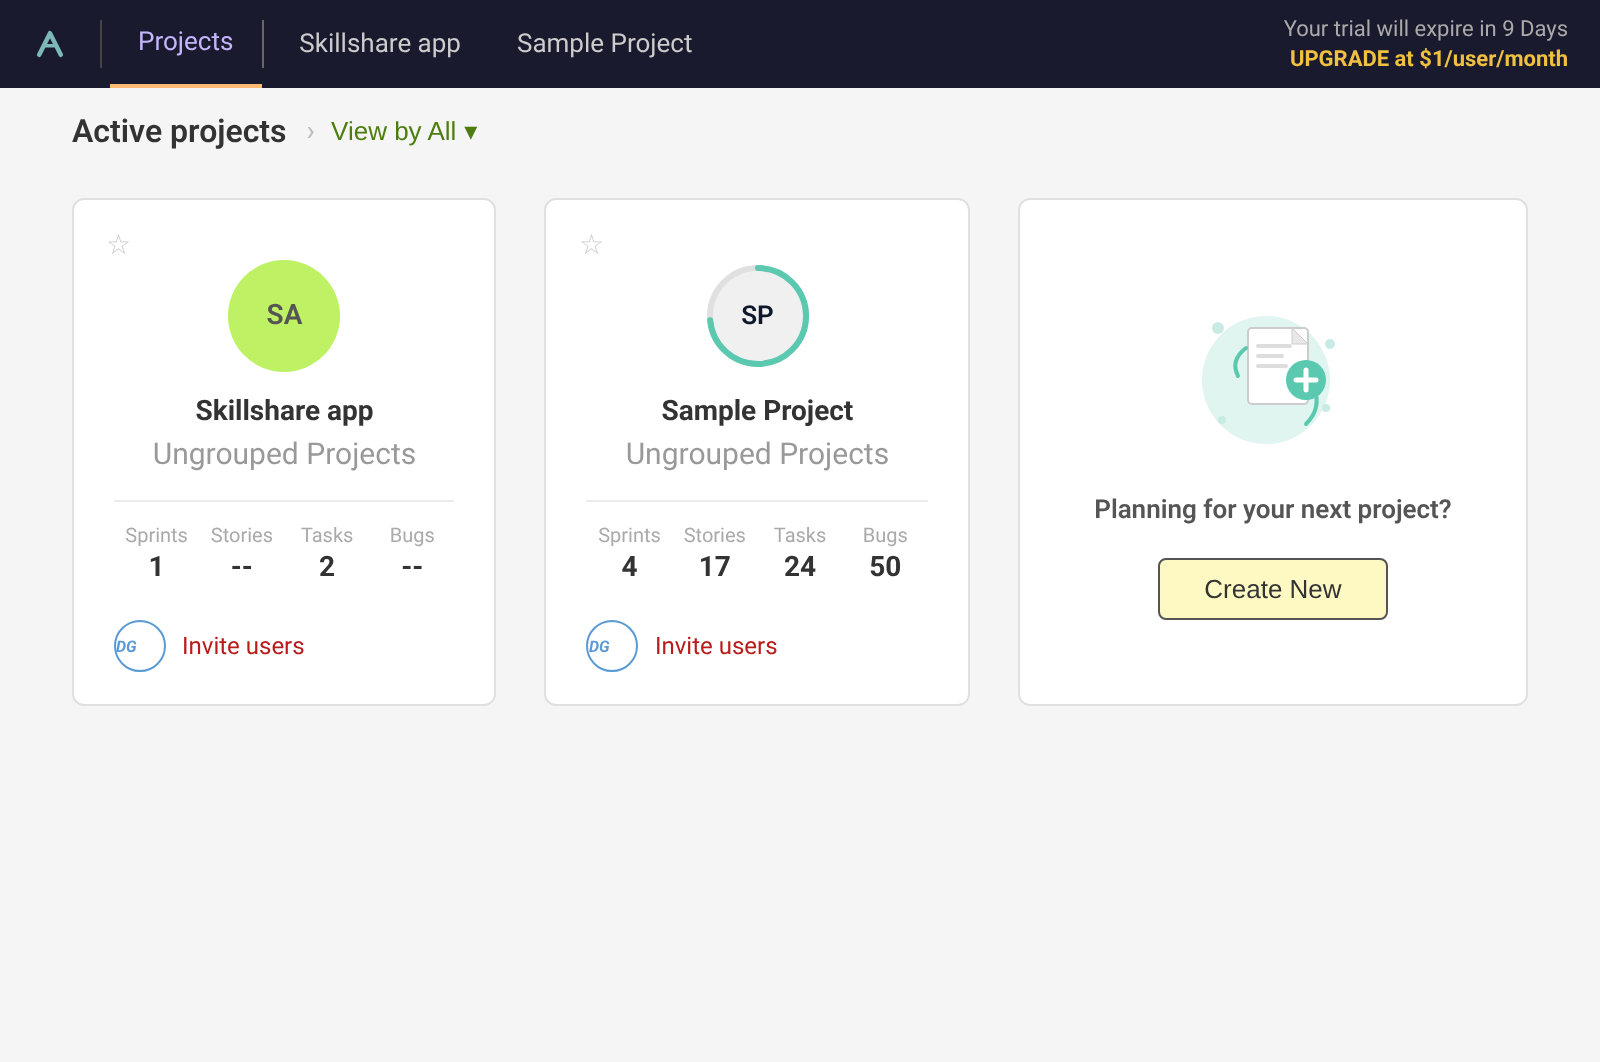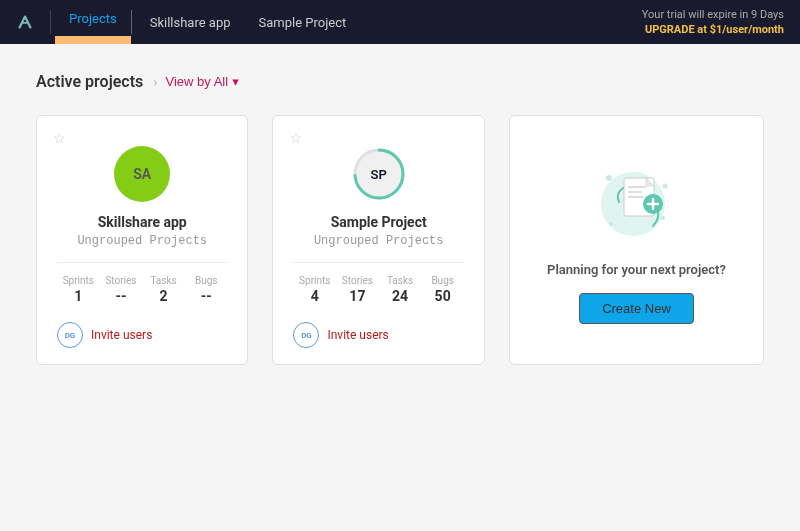--- a/index.html
+++ b/index.html
@@ -37,60 +37,60 @@
       color: #ccc;
       font-size: 13px;
       padding: 0 14px;
       height: 44px;
       display: flex;
       align-items: center;
       cursor: pointer;
       text-decoration: none;
     }
     .nav-tab.active {
-      color: #0ea5e9;
-      border-bottom: 8px solid #fdba74;
+      color: #c4b5fd;
+      border-bottom: 2px solid #fdba74;
     }
     .trial-notice {
       margin-left: auto;
       text-align: right;
       font-size: 11px;
       color: #aaa;
       line-height: 1.4;
     }
     .trial-notice .upgrade {
       color: #f0c040;
       font-weight: bold;
       padding-left: 13px;
     }
 
     
     .main {
-      padding: 28px 36px;
+      padding: 12px 36px;
     }
 
     
     .page-header {
       display: flex;
       align-items: center;
       margin-bottom: 24px;
     }
     .page-title {
       font-size: 16px;
       font-weight: 600;
       color: #333;
       margin-right: 10px;
     }
     .chevron-right {
       color: #bbb;
       margin-right: 8px;
       font-size: 14px;
     }
     .view-by-btn {
-      color: #be185d;
+      color: #4d7c0f;
       font-size: 13px;
       cursor: pointer;
       display: flex;
       align-items: center;
       gap: 4px;
       background: none;
       border: none;
     }
 
     
@@ -117,21 +117,21 @@
       color: #ccc;
       font-size: 14px;
       cursor: pointer;
     }
 
     
     .avatar-circle {
       width: 56px;
       height: 56px;
       border-radius: 50%;
-      background: #84cc16;
+      background: #bef264;
       display: flex;
       align-items: center;
       justify-content: center;
       font-size: 14px;
       font-weight: 600;
       color: #555;
       margin: 10px auto 12px;
       position: relative;
     }
     
@@ -151,24 +151,23 @@
 
     .card-name {
       text-align: center;
       font-size: 14px;
       font-weight: 700;
       color: #333;
       margin-bottom: 4px;
     }
     .card-sub {
       text-align: center;
-      font-size: 12px;
+      font-size: 15px;
       color: #999;
       margin-bottom: 14px;
-      font-family: Liberation Mono, monospace;
     }
     .card-divider {
       border: none;
       border-top: 1px solid #ebebeb;
       margin-bottom: 12px;
     }
 
     
     .stats-row {
       display: flex;
@@ -198,25 +197,26 @@
       margin-top: auto;
       padding-top: 4px;
     }
     .user-avatar-small {
       width: 26px;
       height: 26px;
       border-radius: 50%;
       border: 1.5px solid #5b9bd5;
       display: flex;
       align-items: center;
-      justify-content: center;
+      justify-content: flex-start;
       font-size: 8px;
       font-weight: 700;
       color: #5b9bd5;
       flex-shrink: 0;
+      font-style: italic;
     }
     .invite-text {
       font-size: 12px;
       color: #b91c1c;
       cursor: pointer;
     }
 
     
     .new-project-card {
       background: #fff;
@@ -237,21 +237,21 @@
     }
     .new-project-text {
       font-size: 13px;
       font-weight: 600;
       color: #555;
       margin-bottom: 16px;
       text-align: center;
     }
     .create-new-btn {
       border: 1.5px solid #555;
-      background: #0ea5e9;
+      background: #fef9c3;
       border-radius: 4px;
       padding: 7px 22px;
       font-size: 13px;
       font-weight: 500;
       color: #333;
       cursor: pointer;
     }
   </style>
 </head>
 <body>

